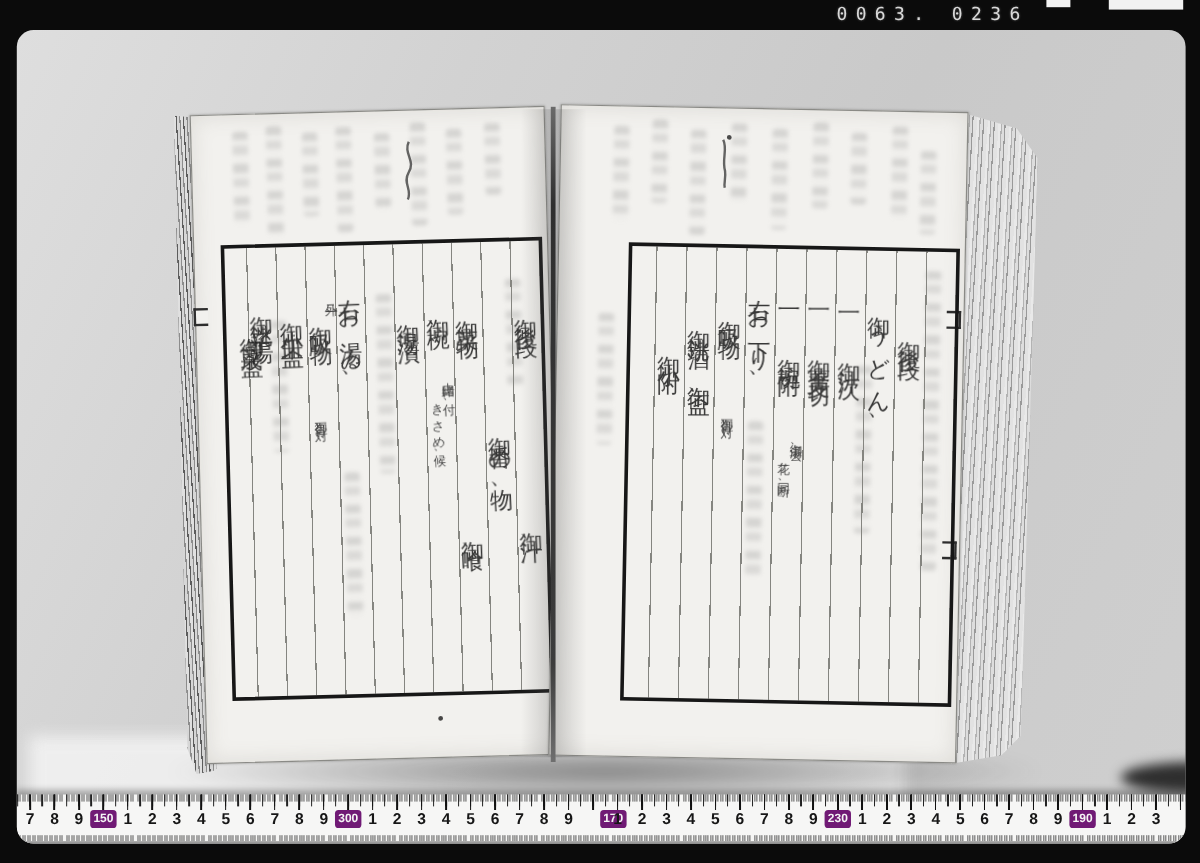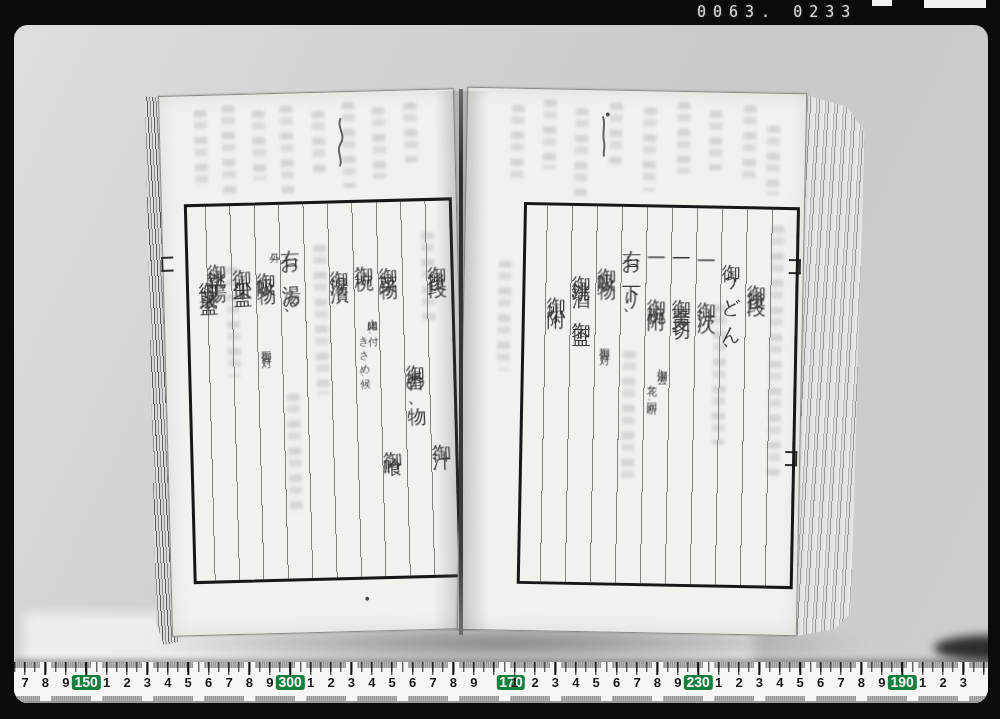--- a/index.html
+++ b/index.html
@@ -75,35 +75,35 @@
   .halfticks{position:absolute;left:0;right:0;top:0;height:10px;
     background:repeating-linear-gradient(90deg,#222 0 1px,transparent 1px 10.2px);
     background-position-x:.3px;}
   .cmticks{position:absolute;left:0;right:0;top:0;height:13px;
     background:repeating-linear-gradient(90deg,#111 0 1.3px,transparent 1.3px 20.4px);
     background-position-x:10.3px;}
   .mmticks.bottom{top:auto;bottom:2px;height:5px;}
   .ruler-baseline{position:absolute;left:0;right:0;bottom:0;height:2px;background:#9a9a9a;}
   .rnum{position:absolute;top:13px;transform:translateX(-50%);font-size:13px;font-weight:bold;
     color:#161616;font-family:"Liberation Sans", sans-serif;}
-  .rnum.boxed{background:#15803d;color:#f4f4f4;border-radius:3px;padding:0 2.5px;
-    font-size:14px;line-height:15px;}
+  .rnum.boxed{background:#701a75;color:#f4f4f4;border-radius:3px;padding:0 2.5px;
+    font-size:10px;line-height:15px;}
 
   
   .catalog-label{position:absolute;left:853px;top:615px;width:112px;height:28px;background:#ffffff;
     opacity:.96;display:flex;align-items:center;justify-content:center;
     font-size:17px;font-weight:bold;color:#111;letter-spacing:.5px;
     box-shadow:0 1px 3px rgba(0,0,0,.25);}
 </style>
 </head>
 <body>
 
 <div class="film-frame">
 
-  <div class="counter">0063. 0233</div>
+  <div class="counter">0063. 0236</div>
   <div class="film-strip" style="left:872px;width:20px;height:6px;"></div>
   <div class="film-strip" style="left:924px;width:62px;height:8px;"></div>
 
   <div class="photo">
 
     <div class="backing-sheet"></div>
     <div class="book-shadow"></div>
     <div class="blob-shadow"></div>
 
     <div class="back-stack"></div>

